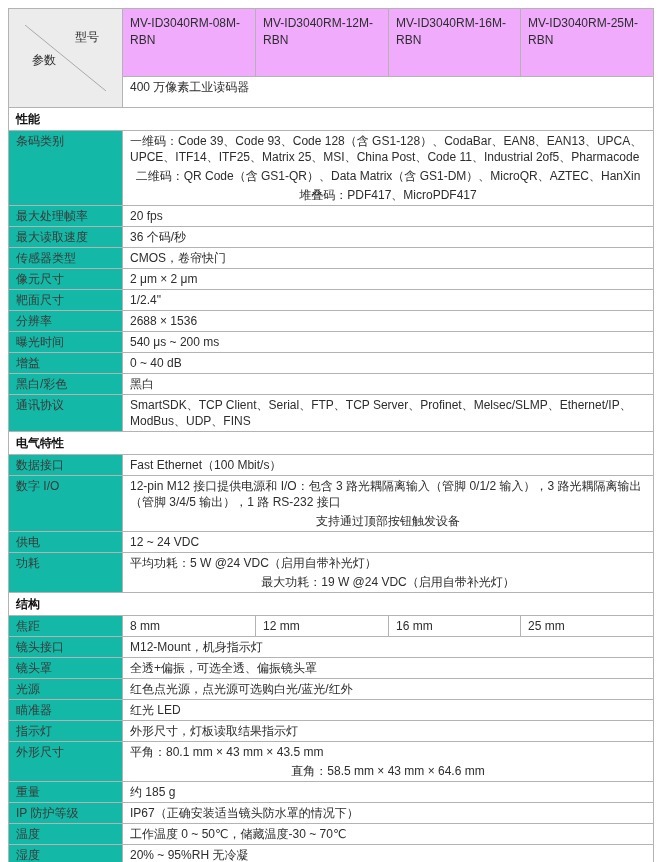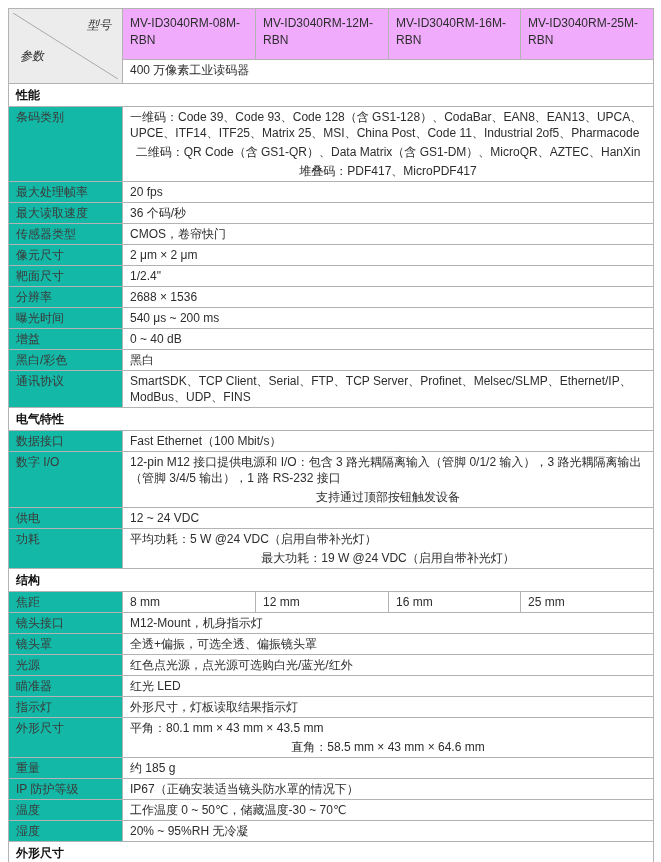--- a/index.html
+++ b/index.html
@@ -26,28 +26,27 @@
   td.lbl { background:#14b8a6; color:#3a3a3a; }
   td.sec { font-weight:bold; color:#111; padding:3px 7px; }
   td.model {
     padding:6px 7px 5px 7px;
     line-height:17px;
     background:#f0abfc;
   }
   td.corner {
     background:#ececec;
     position:relative;
-    padding:4px;
+    padding:16px;
     height:100%;
-    font-style:italic;
   }
   .corner-wrap { position:relative; width:100%; height:100%; min-height:66px; }
   .corner-wrap svg { position:absolute; left:0; top:0; width:100%; height:100%; display:block; }
   .corner-top { position:absolute; top:4px; right:7px; }
-  .corner-bottom { position:absolute; top:27px; left:7px;margin-top:8px; }
+  .corner-bottom { position:absolute; top:27px; left:7px; }
   .line + .line { margin-top:3px;text-align:center; }
 </style>
 </head>
 <body>
 
 <div class="sheet">
   <table class="spec">
     <colgroup>
       <col style="width:114px">
       <col style="width:133px">

